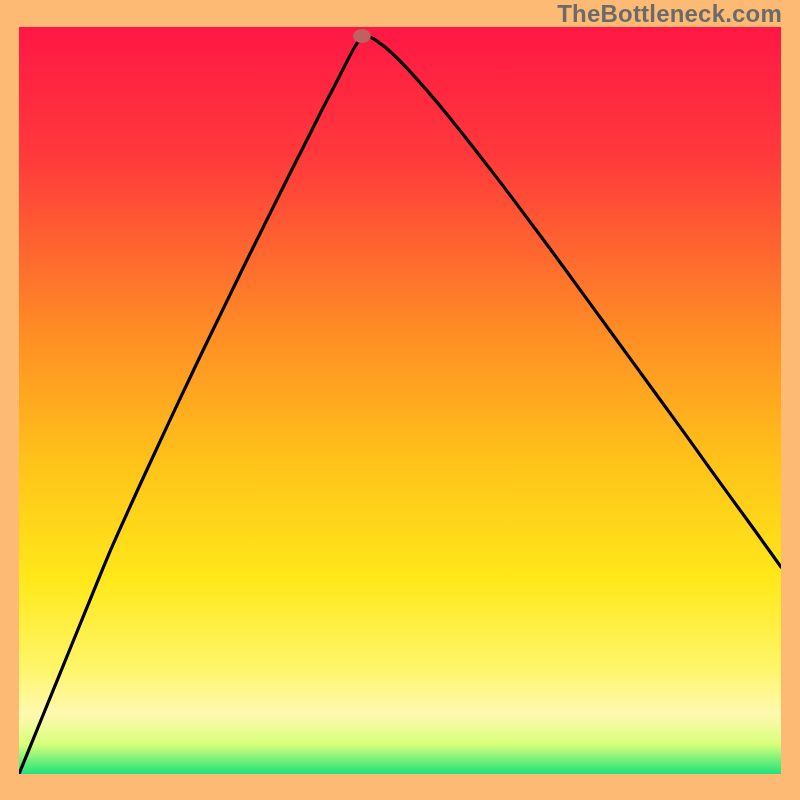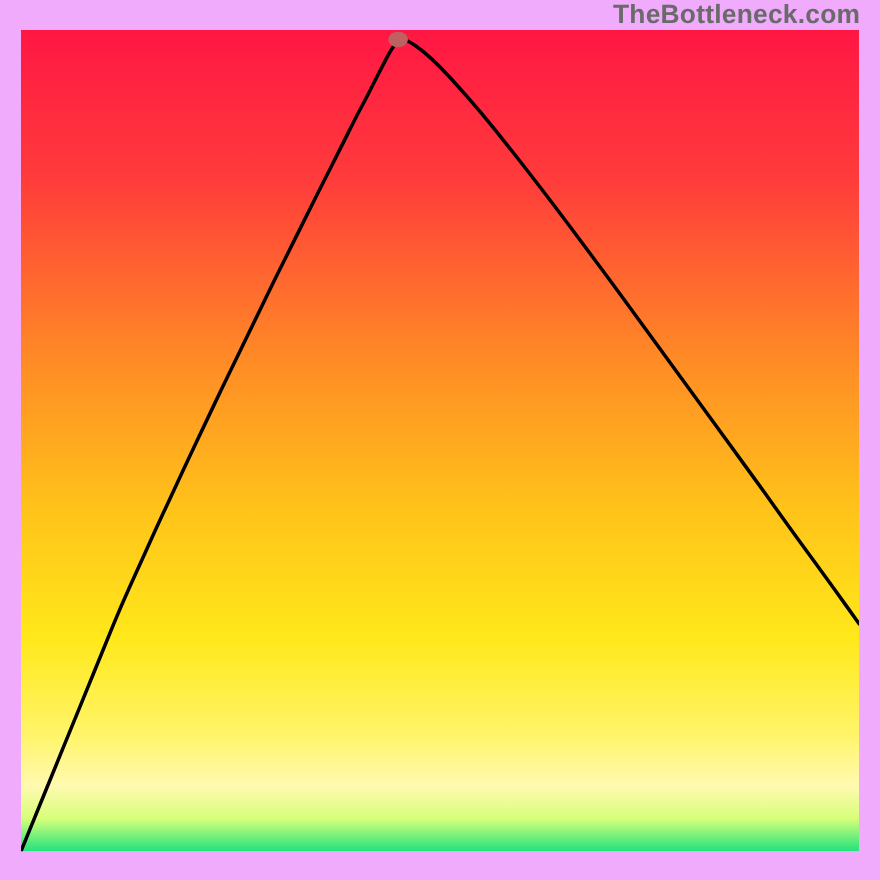--- a/index.html
+++ b/index.html
@@ -9,21 +9,21 @@
     height: 800px;
     background: #000000;
     overflow: hidden;
   }
   .frame {
     position: absolute;
     left: 0;
     top: 0;
     width: 800px;
     height: 800px;
-    background: #f0abfc;
+    background: #fdba74;
   }
   .watermark {
     position: absolute;
     top: 0px;
     right: 18px;
     color: #6a6a6a;
     font-family: Arial, Helvetica, sans-serif;
     font-size: 24px;
     font-weight: 600;
     letter-spacing: 0.2px;

